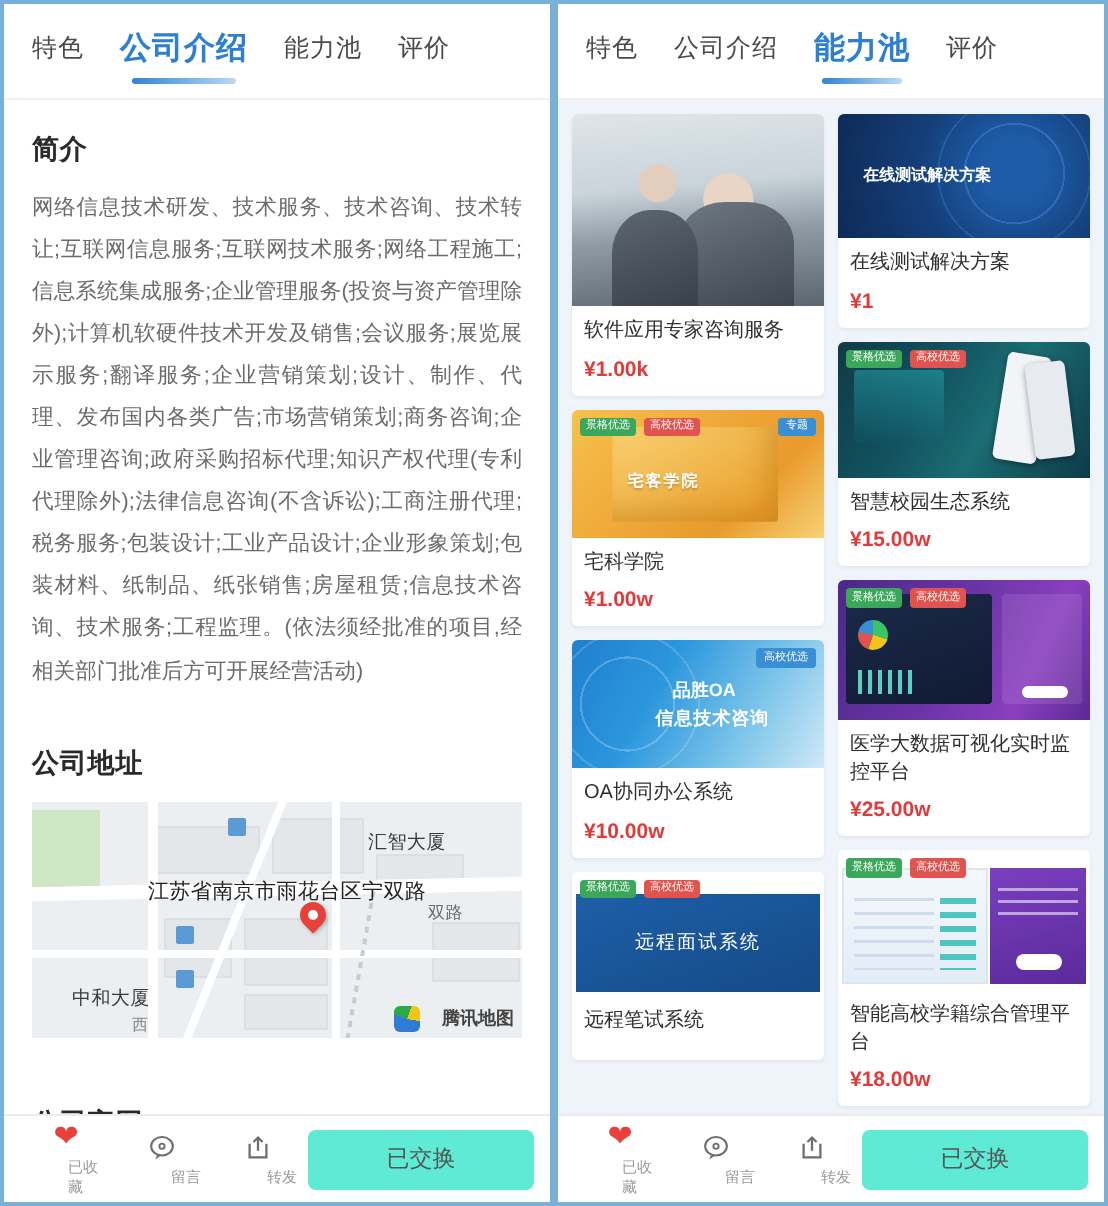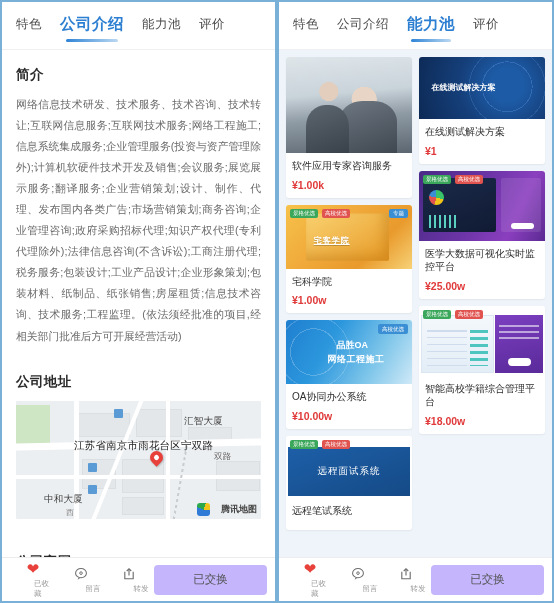--- a/index.html
+++ b/index.html
@@ -89,21 +89,21 @@
     position:absolute; left:163px; top:44px; width:2px; height:78px;
     background: repeating-linear-gradient(180deg,#c9ccce 0 3px,transparent 3px 6px);
     transform: rotate(10deg);
   }
   .map-label {
     position:absolute; font-size:9.5px; color:#3b3b3b; font-weight:400;
     white-space:nowrap; letter-spacing:.2px;
   }
   .map-label.addr { left: 58px; top: 38px; font-size:10.5px; color:#222; }
   .map-label.hz   { left: 168px; top: 14px; }
-  .map-label.zh   { left: 28px; top: 92px; text-align: center; }
+  .map-label.zh   { left: 20px; top: 92px; text-align: center; }
   .map-label.nsl  { left: 198px; top: 50px; font-size:8.5px; color:#6a6a6a; font-weight:400; }
   .map-label.xi   { left: 50px; top: 106px; font-size:8px; color:#8a8a8a; font-weight:400; }
   .pin {
     position:absolute; left:134px; top:50px; width:13px; height:13px;
     background:#e8403a; border-radius:50% 50% 50% 0;
     transform: rotate(-45deg);
     box-shadow: 0 1px 2px rgba(0,0,0,.25);
   }
   .pin::after {
     content:""; position:absolute; left:4px; top:4px; width:5px; height:5px;
@@ -173,21 +173,21 @@
   }
   .th-gold .env {
     position:absolute; left:16%; top:14%; width:66%; height:74%;
     background: linear-gradient(150deg,#f9d271,#e89a27);
     clip-path: polygon(0 0,100% 0,100% 100%,0 100%);
     border-radius:2px;
     box-shadow: inset -6px -6px 12px rgba(180,110,10,.35);
   }
   .th-gold .envtxt {
     position:absolute; left:22%; top:48%; font-size:8px; color:#fff; font-weight:700;
-    letter-spacing:1px; text-shadow:0 1px 1px rgba(0,0,0,.2);text-decoration:underline;
+    letter-spacing:1px; text-shadow:0 1px 1px rgba(0,0,0,.2);
   }
   .badge-row {
     position:absolute; left:4px; top:4px; display:flex; gap:4px; z-index:3;
   }
   .badge {
     font-size:5.5px; color:#fff; padding:1.5px 3px; border-radius:2px;
     background:#3aa75a; white-space:nowrap; line-height:1.2;
   }
   .badge.pink { background:#e0534f; }
   .badge.corner {
@@ -314,21 +314,21 @@
     display:flex; align-items:center;
     padding: 0 8px; gap: 2px;
   }
   .bb-item {
     width: 46px; display:flex; flex-direction:column; align-items:center; gap:2px;
   }
   .bb-icon { height:16px; display:flex; align-items:center; justify-content:center; }
   .bb-label { font-size:7.5px; color:#9a9a9a;margin-left:24px; }
   .bb-action {
     flex:1; margin-left:0; height:30px;
-    background:#c4b5fd; border-radius:4px; border:none;
+    background:#5eead4; border-radius:4px; border:none;
     font-size:11.5px; color:#555;
     display:flex; align-items:center; justify-content:center;
     font-family:"Liberation Sans","DejaVu Sans",sans-serif;
   }
   .heart { color:#e8403a; font-size:15px; line-height:1; }
 </style>
 </head>
 <body>
 
 <div class="stage">
@@ -454,21 +454,21 @@
             </div>
             <div class="cname">宅科学院</div>
             <div class="cprice">¥1.00w</div>
           </div>
 
           <div class="card">
             <div class="thumb th-oa">
               <div class="rings"></div>
               <span class="badge corner">高校优选</span>
               <div class="t1">品胜OA</div>
-              <div class="t2">网络工程施工</div>
+              <div class="t2">信息技术咨询</div>
             </div>
             <div class="cname">OA协同办公系统</div>
             <div class="cprice">¥10.00w</div>
           </div>
 
           <div class="card">
             <div class="thumb th-exam">
               <div class="badge-row">
                 <span class="badge">景格优选</span>
                 <span class="badge pink">高校优选</span>
@@ -487,20 +487,33 @@
 
           <div class="card">
             <div class="thumb th-online">
               <div class="grid"></div>
               <div class="t">在线测试解决方案</div>
             </div>
             <div class="cname">在线测试解决方案</div>
             <div class="cprice">¥1</div>
           </div>
 
+          <div class="card">
+            <div class="thumb th-campus">
+              <div class="lft"></div>
+              <div class="ph"></div>
+              <div class="ph2"></div>
+              <div class="badge-row">
+                <span class="badge">景格优选</span>
+                <span class="badge pink">高校优选</span>
+              </div>
+            </div>
+            <div class="cname">智慧校园生态系统</div>
+            <div class="cprice">¥15.00w</div>
+          </div>
 
           <div class="card">
             <div class="thumb th-medical">
               <div class="dash"></div>
               <div class="pie"></div>
               <div class="bars"></div>
               <div class="panelr"></div>
               <div class="btnw"></div>
               <div class="badge-row">
                 <span class="badge">景格优选</span>

